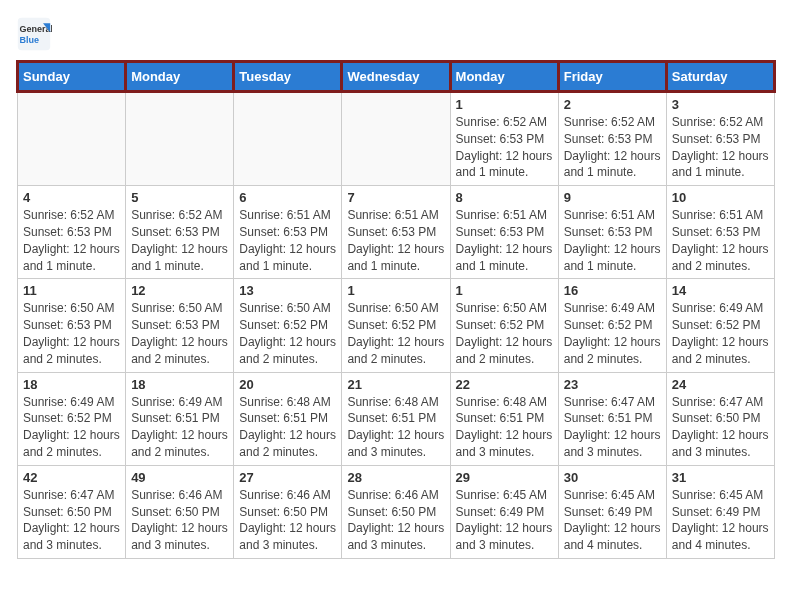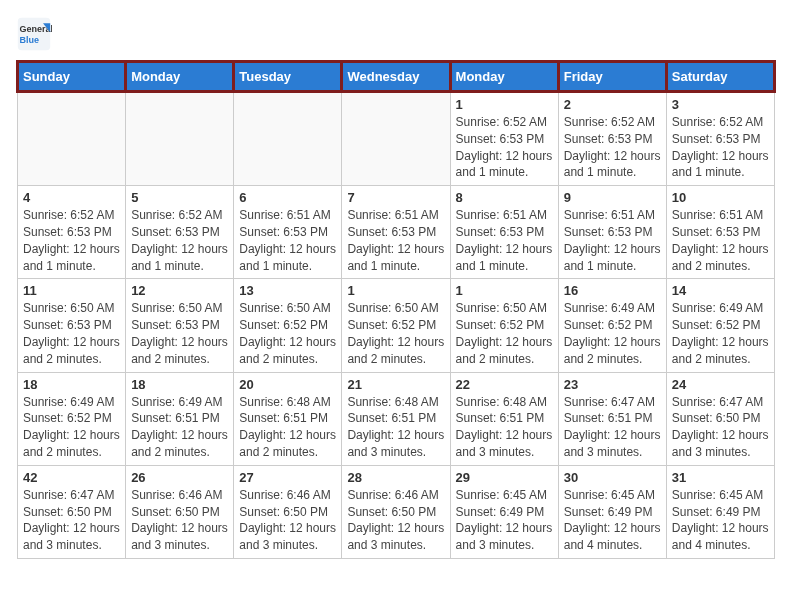--- a/index.html
+++ b/index.html
@@ -315,21 +315,21 @@
       <tr>
         <td>
         <div class="day-number">42</div>
         <div class="day-info">
           Sunrise: 6:47 AM<br>
           Sunset: 6:50 PM<br>
           Daylight: 12 hours and 3 minutes.
         </div>
       </td>
         <td>
-        <div class="day-number">26</div>
+        <div class="day-number">49</div>
         <div class="day-info">
           Sunrise: 6:46 AM<br>
           Sunset: 6:50 PM<br>
           Daylight: 12 hours and 3 minutes.
         </div>
       </td>
         <td>
         <div class="day-number">27</div>
         <div class="day-info">
           Sunrise: 6:46 AM<br>

